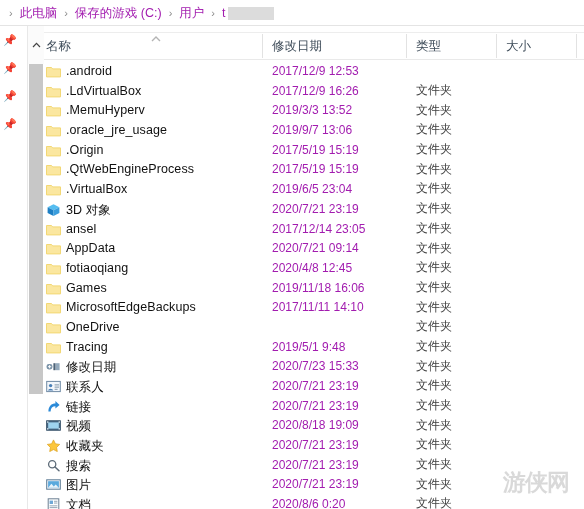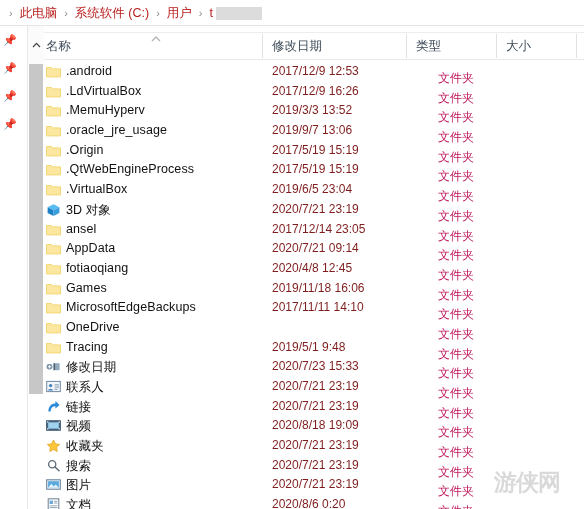--- a/index.html
+++ b/index.html
@@ -16,21 +16,21 @@
     position:absolute;left:0;top:0;width:584px;height:26px;
     background:#ffffff;
     display:flex;align-items:center;
     box-sizing:border-box;padding-left:4px;
   }
   .crumb-sep{
     color:#8a8a8a;font-size:11px;margin:0 5px;
     display:inline-block;
   }
   .crumb{
-    color:#b91c1c;font-size:12.5px;white-space:nowrap;
+    color:#a21caf;font-size:12.5px;white-space:nowrap;
     padding:1px 2px;
   }
   .crumb-redact{
     display:inline-block;width:46px;height:13px;
     background:#dcdcdc;vertical-align:-2px;margin-left:1px;
   }
   .addr-line{
     position:absolute;left:0;top:25px;width:584px;height:1px;
     background:#e4e4e4;
   }
@@ -101,53 +101,54 @@
   }
   .icon svg{display:block;}
   .fname{
     position:absolute;left:22px;top:2px;
     font-size:12.5px;color:#101010;white-space:nowrap;
     letter-spacing:.1px;
     text-align:right;
   }
   .fdate{
     position:absolute;left:228px;top:2px;
-    font-size:12px;color:#7f1d1d;white-space:nowrap;text-align:right;
+    font-size:12px;color:#a21caf;white-space:nowrap;text-align:right;
   }
   .ftype{
-    position:absolute;left:372px;top:8px;
-    font-size:12px;color:#be185d;white-space:nowrap;margin-left:22px;
+    position:absolute;left:372px;top:20px;
+    font-size:12px;color:#404040;white-space:nowrap;
   }
   .fsize{
     position:absolute;left:462px;top:2px;
     font-size:12px;color:#2b2b2b;white-space:nowrap;
   }
 
   
   .watermark{
     position:absolute;left:494px;top:462px;
     width:84px;height:40px;
     font-family:"DejaVu Sans",sans-serif;
     font-size:23px;font-weight:bold;
     color:rgba(130,130,130,0.30);
     letter-spacing:-1px;
     line-height:40px;
     white-space:nowrap;
     text-shadow:0 0 1px rgba(255,255,255,0.9);
     pointer-events:none;
+    text-align:center;
   }
 </style>
 </head>
 <body>
 
 <div class="addressbar">
   <span class="crumb-sep">›</span>
   <span class="crumb">此电脑</span>
   <span class="crumb-sep">›</span>
-  <span class="crumb">系统软件 (C:)</span>
+  <span class="crumb">保存的游戏 (C:)</span>
   <span class="crumb-sep">›</span>
   <span class="crumb">用户</span>
   <span class="crumb-sep">›</span>
   <span class="crumb">t</span>
   <span class="crumb-redact"></span>
 </div>
 <div class="addr-line"></div>
 
 <div class="leftrail">
   <div class="pin" style="top:8px;">📌</div>

